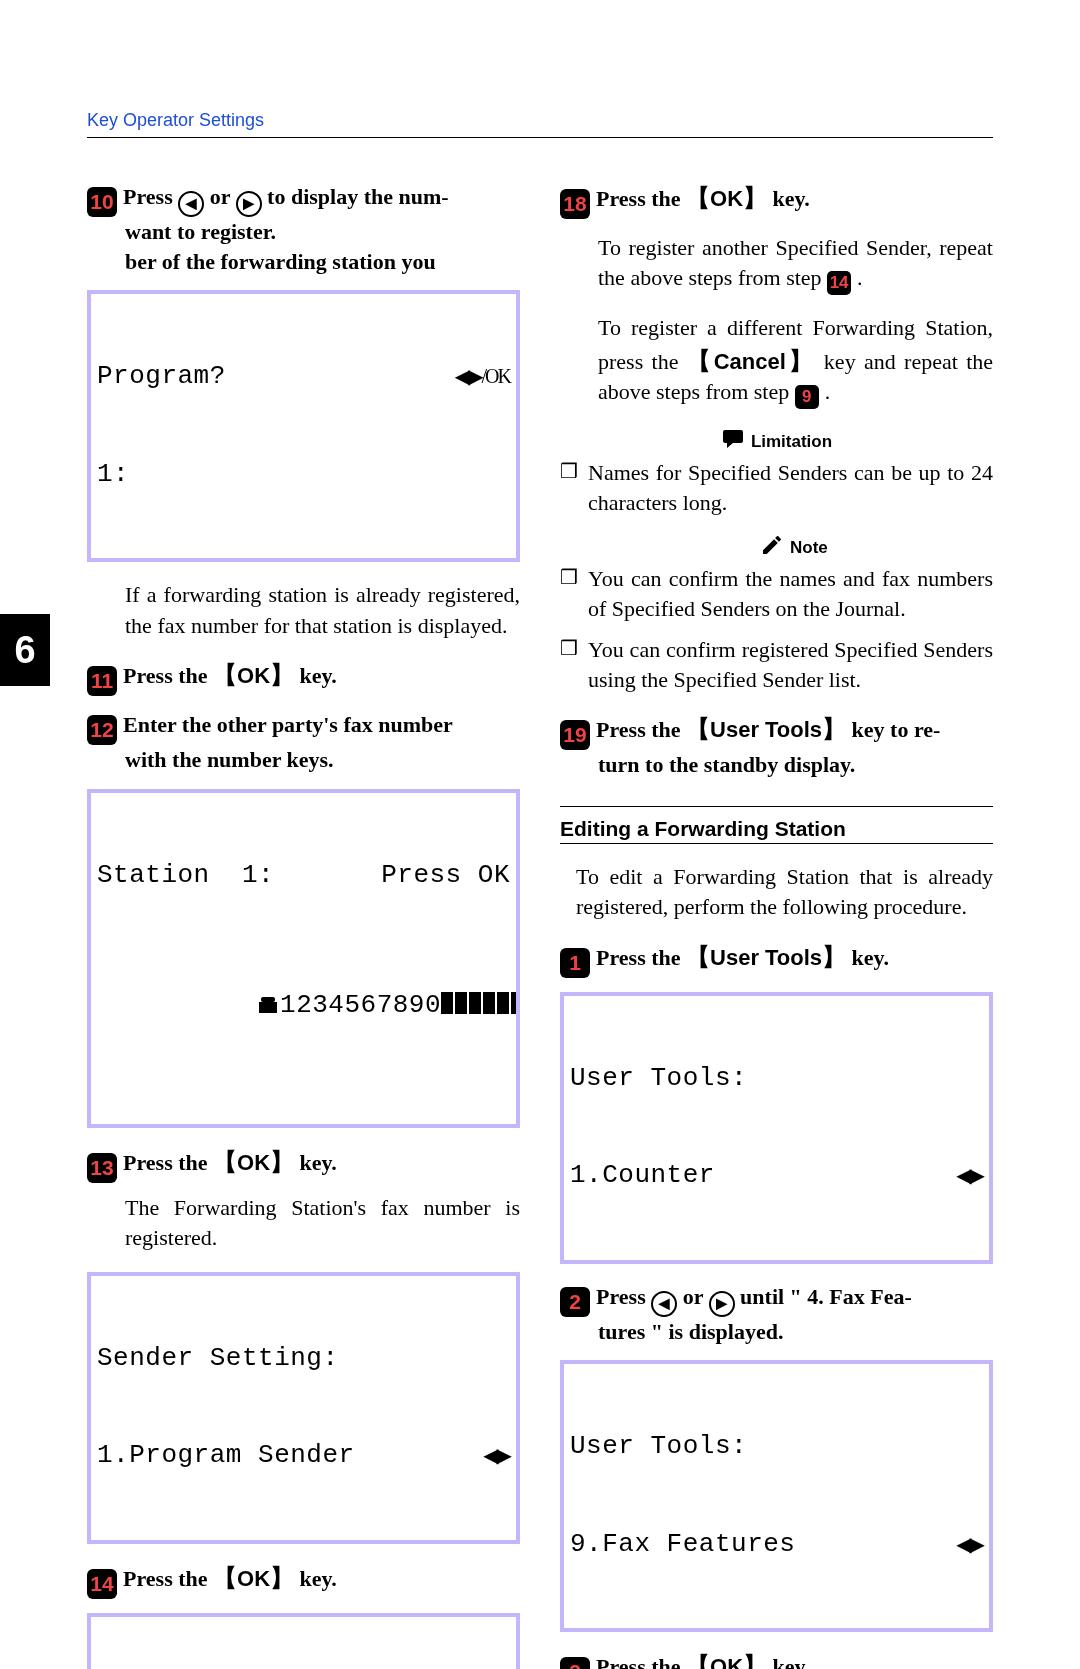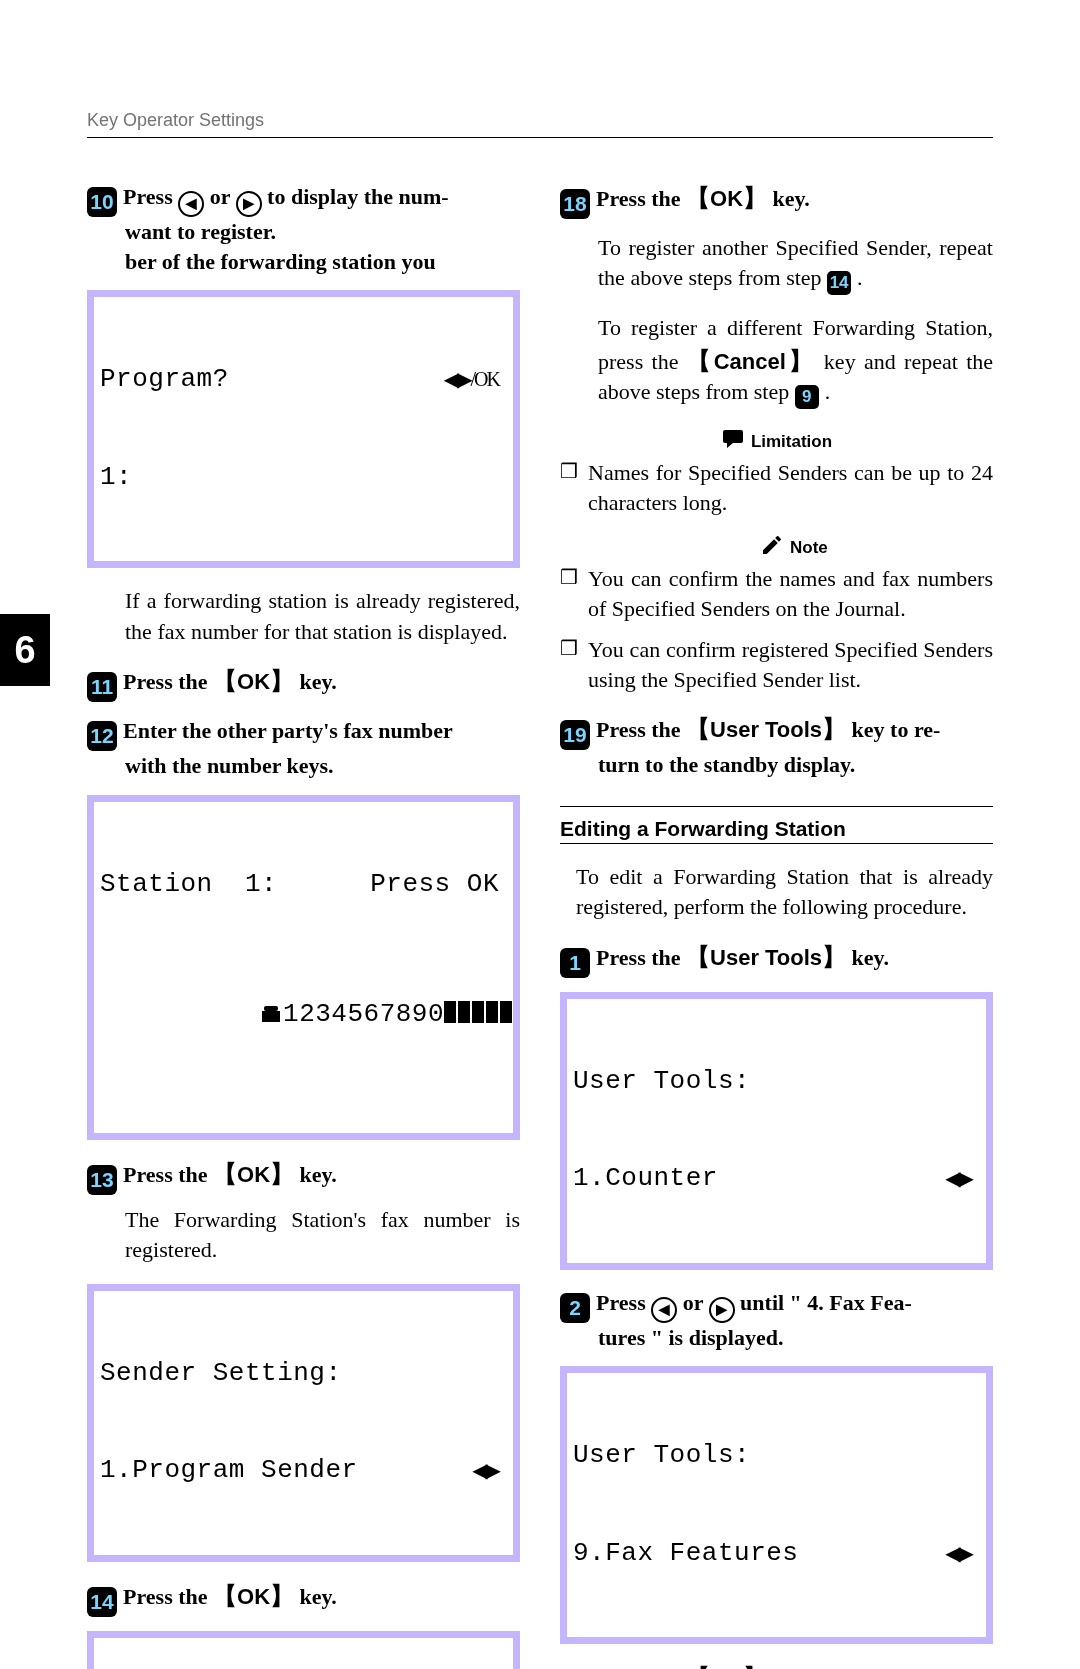--- a/index.html
+++ b/index.html
@@ -11,21 +11,21 @@
   }
   .page {
     box-sizing: border-box;
     width: 1080px;
     padding: 110px 87px 60px 87px;
     position: relative;
   }
   .header-area {
     font-family: Arial, Helvetica, sans-serif;
     font-size: 18px;
-    color: #737373;
+    color: #1d4ed8;
     padding-bottom: 4px;
     margin-bottom: 40px;
   }
   .header-rule {
     height: 1px;
     background: #000;
     margin-top: 6px;
   }
   .columns {
     display: flex;
@@ -43,21 +43,21 @@
     font-size: 22px;
     line-height: 1.35;
     display: block;
   }
   .step-num {
     display: inline-block;
     width: 30px;
     height: 30px;
     border-radius: 6px;
     background: #000;
-    color: #7dd3fc;
+    color: #ef4444;
     font-family: Arial, Helvetica, sans-serif;
     font-weight: bold;
     font-size: 21px;
     text-align: center;
     line-height: 30px;
     vertical-align: -5px;
     margin-right: 6px;
   }
   .step-num.small {
     width: 24px;
@@ -82,26 +82,26 @@
   .body-text {
     font-size: 22px;
     line-height: 1.38;
     margin: 4px 0 18px 0;
     text-align: justify;
   }
   .indent {
     margin-left: 38px;
   }
   .lcd {
-    border: 7px solid #c4b5fd;
+    border: 4px solid #c4b5fd;
     margin: 8px 0 18px 0;
     font-family: "Courier New", monospace;
     font-size: 26px;
     line-height: 1.25;
-    padding: 1px 14px 3px 6px;
+    padding: 1px 6px 3px 6px;
     letter-spacing: 0.5px;
     white-space: pre;
     overflow: hidden;
   }
   .lcd .row { display: flex; justify-content: space-between; align-items: center;}
   .lcd .right-glyph { font-family: Liberation Serif, serif; font-size: 20px; letter-spacing: -2px; }
   .blocks {
     display: inline-block;
     letter-spacing: 1px;
     vertical-align: -2px;

